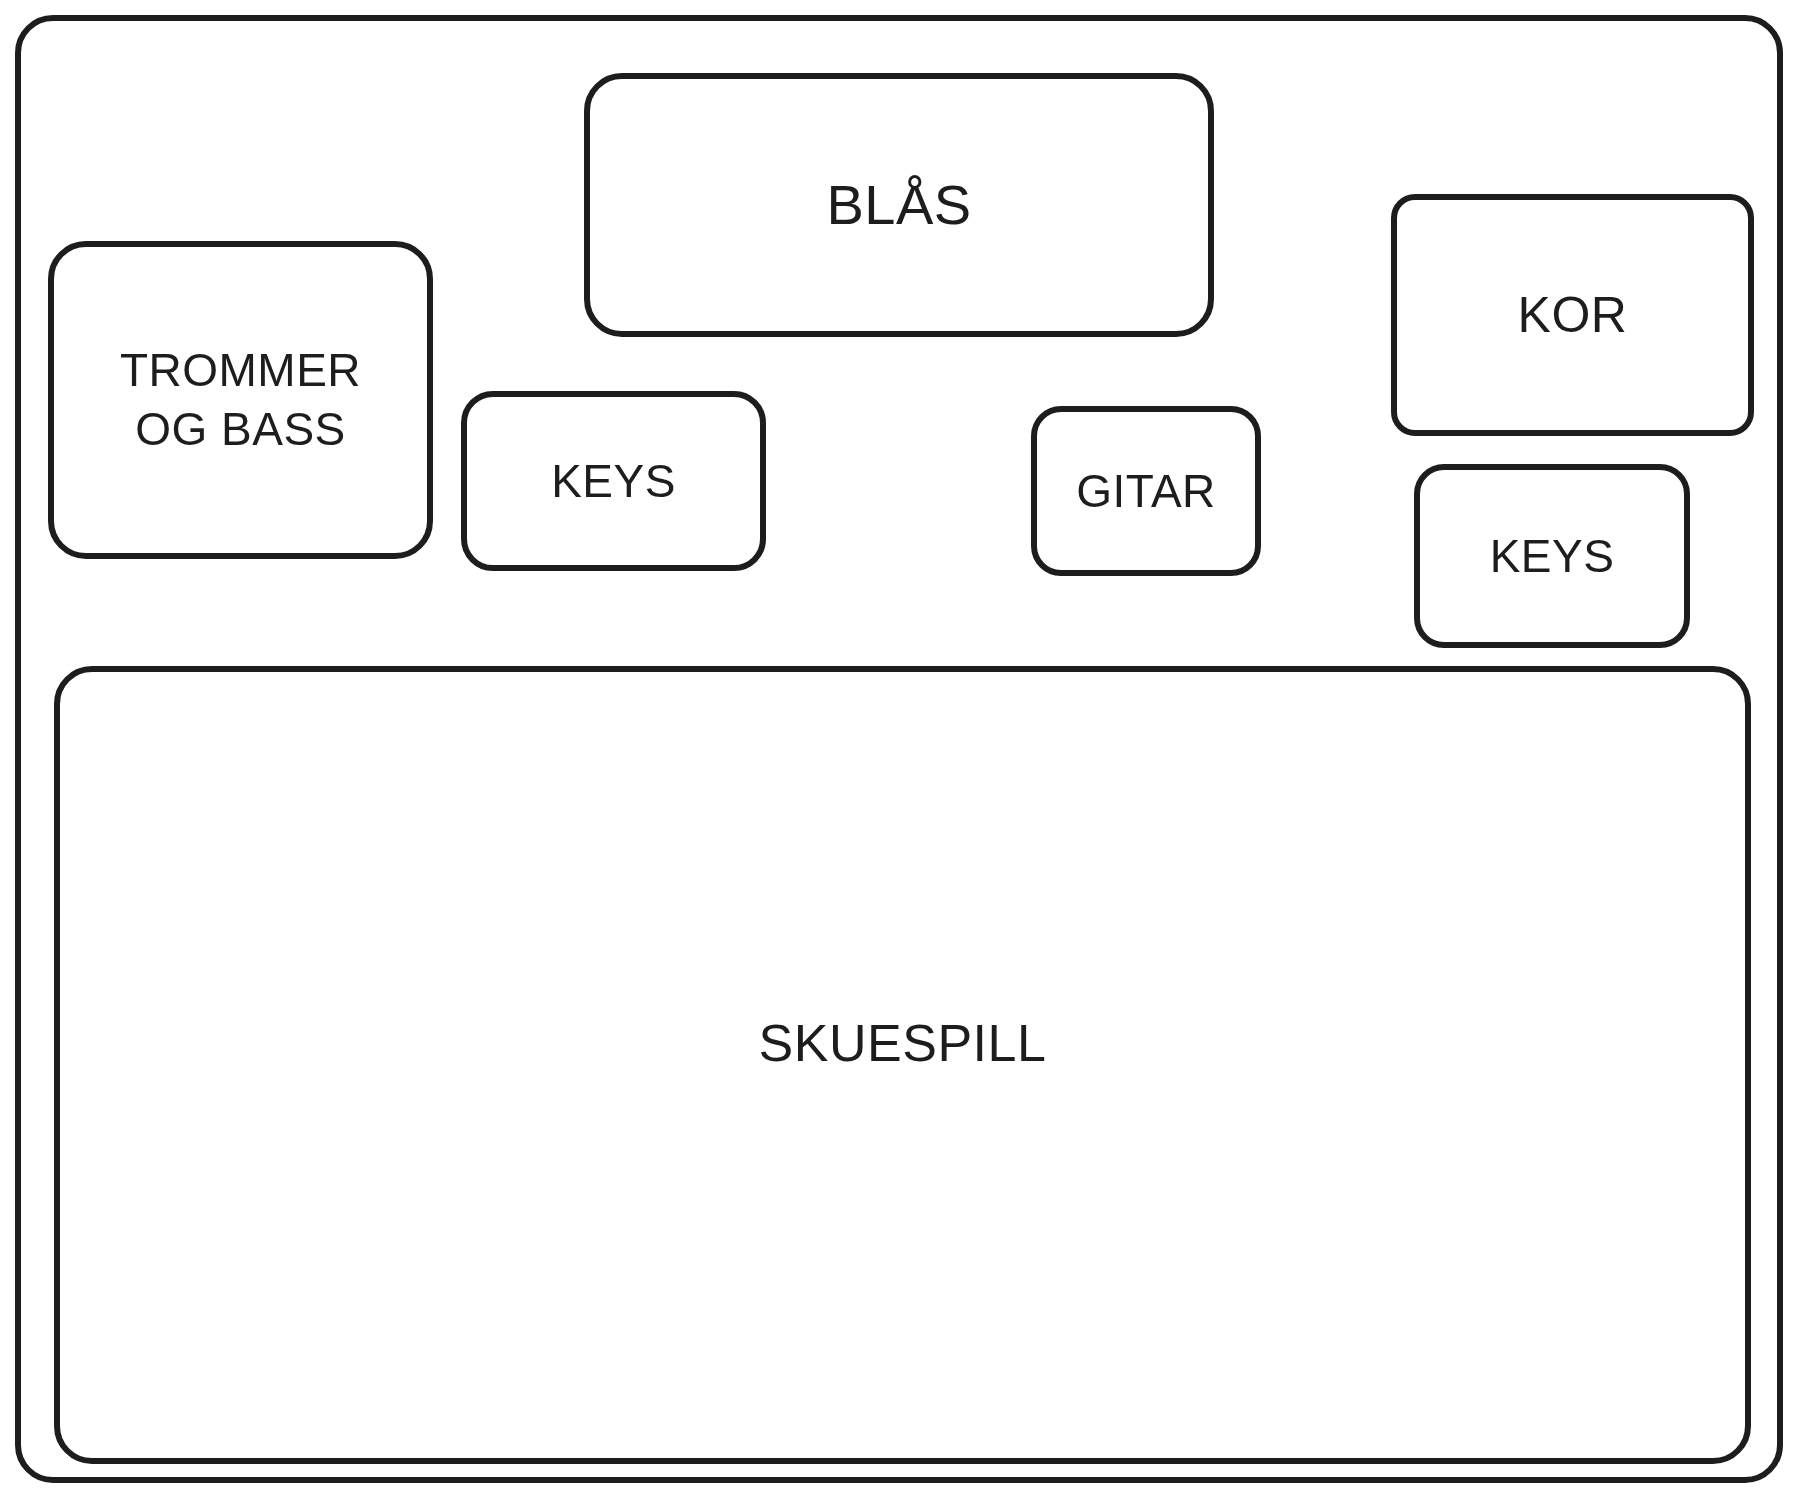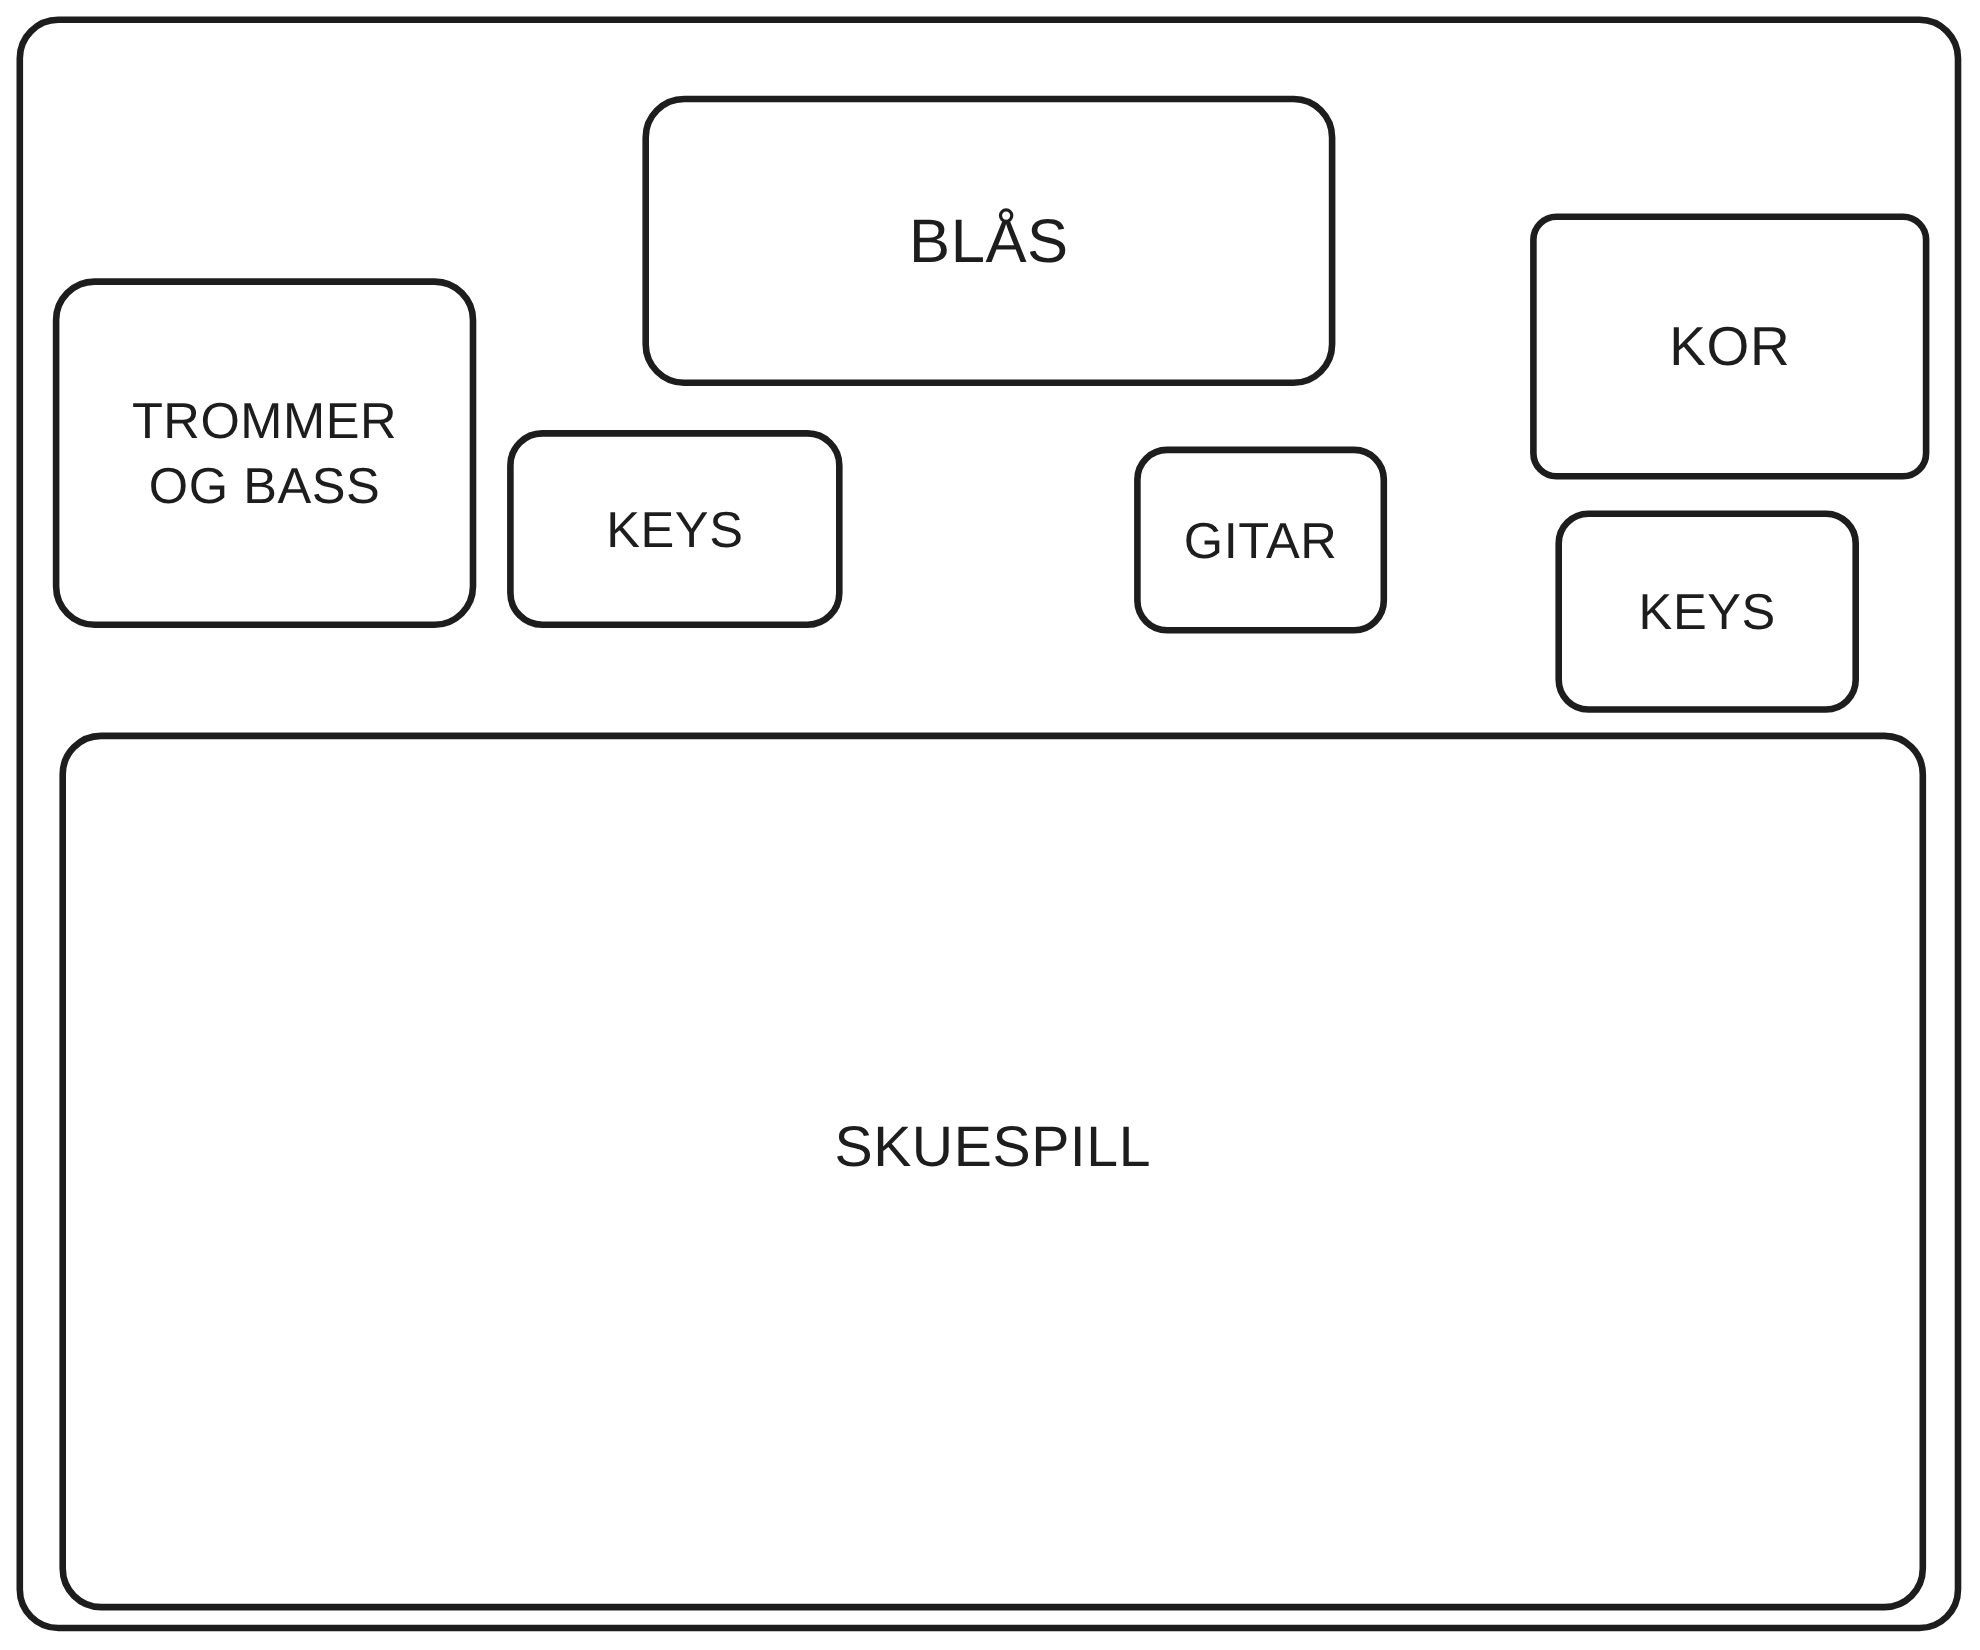--- a/index.html
+++ b/index.html
@@ -42,30 +42,30 @@
     top: 15px;
     width: 1768px;
     height: 1468px;
     border-radius: 38px;
     display: block;
   }
 
   
   #node-blas {
     left: 563px;
-    top: 66px;
+    top: 52px;
     width: 630px;
     height: 264px;
     border-radius: 38px;
   }
   #node-blas .node-label { font-size: 56px; }
 
   #node-trommer {
     left: 27px;
-    top: 232px;
+    top: 220px;
     width: 385px;
     height: 318px;
     border-radius: 38px;
   }
   #node-trommer .node-label { font-size: 46px; }
 
   #node-keys-left {
     left: 440px;
     top: 370px;
     width: 305px;

